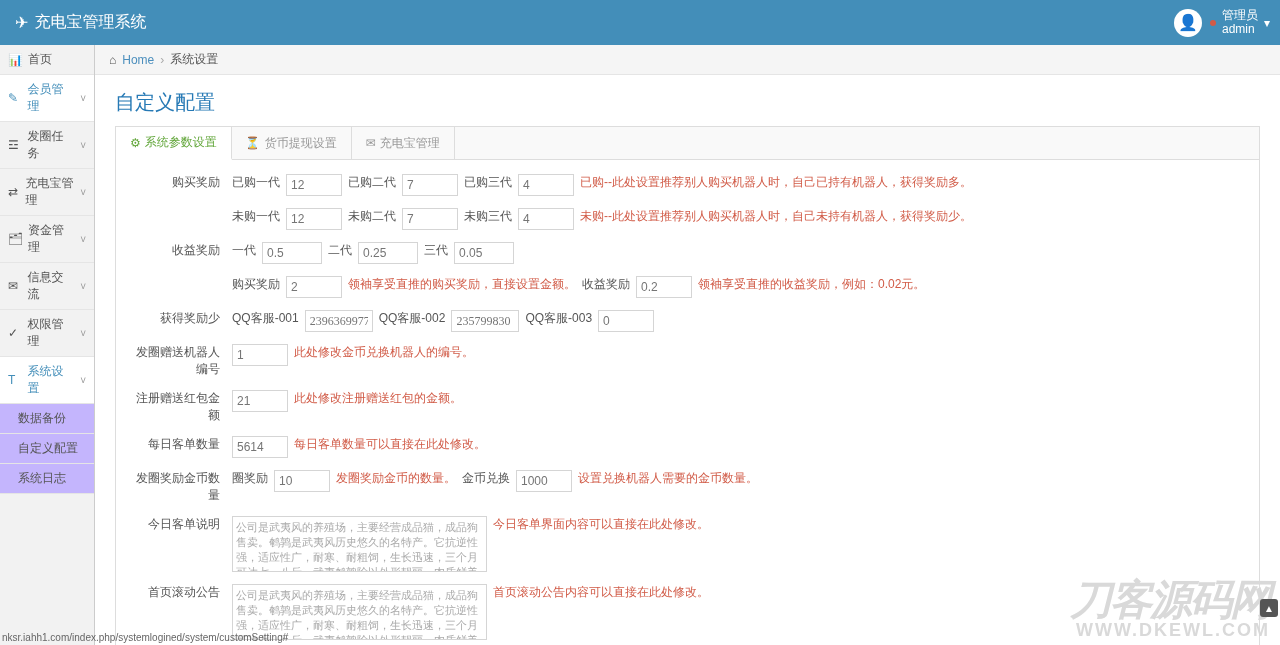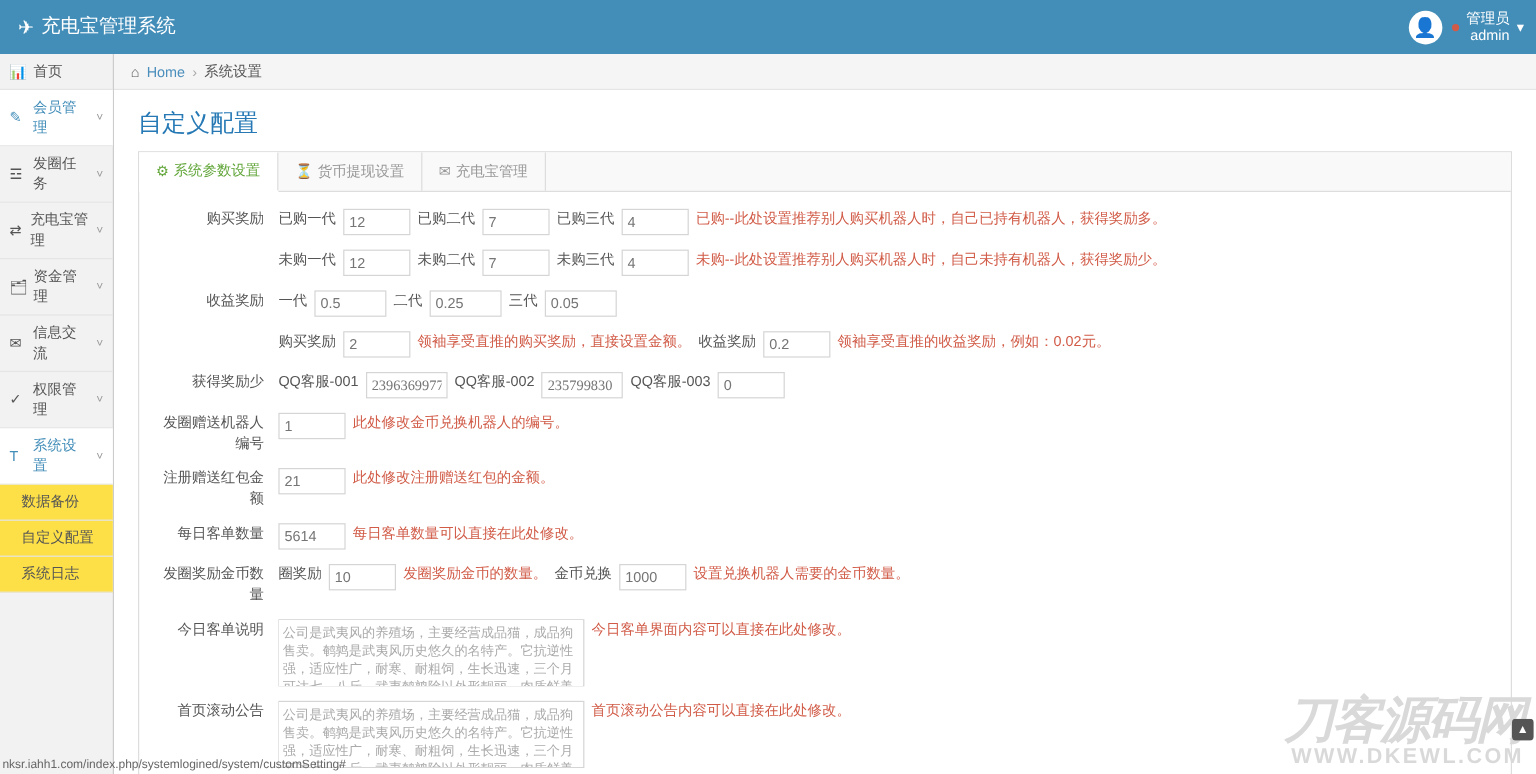--- a/index.html
+++ b/index.html
@@ -3,29 +3,29 @@
 <meta charset="utf-8">
 <style>
 * { box-sizing: border-box; margin: 0; padding: 0; }
 body { font-family: "Microsoft YaHei", Arial, sans-serif; font-size: 12px; color: #555; background: #fff; }
 .topbar { background: #438eb9; height: 45px; display: flex; align-items: center; justify-content: space-between; padding: 0 10px 0 15px; color: #fff; }
 .brand { display: flex; align-items: center; gap: 6px; font-size: 16px; }
 .brand-icon { font-size: 16px; }
 .user { display: flex; align-items: center; gap: 6px; font-size: 12px; cursor: pointer; }
 .avatar { width: 28px; height: 28px; border-radius: 50%; background: #fff; display: flex; align-items: center; justify-content: center; color: #438eb9; font-size: 16px; }
 .reddot { width: 6px; height: 6px; background: #d15b47; border-radius: 50%; display: inline-block; margin-left: 2px; }
-.user-text { line-height: 1.1; text-align: right; }
+.user-text { line-height: 1.1; text-align: left; }
 
 .layout { display: flex; }
 .sidebar { width: 95px; background: #f2f2f2; border-right: 1px solid #ccc; min-height: 600px; }
 .nav-item { display: flex; align-items: center; padding: 6px 8px; border-bottom: 1px solid #e5e5e5; cursor: pointer; color: #555; gap: 6px; }
 .nav-item.active { background: #fff; color: #438eb9; }
 .nav-item .ico { width: 14px; font-size: 12px; }
 .nav-item .chev { margin-left: auto; font-size: 10px; color: #999; }
-.nav-sub { background: #fde047; }
+.nav-sub { background: #c4b5fd; }
 .nav-sub .nav-item { padding-left: 18px; font-size: 12px; }
 
 .main { flex: 1; padding: 0; }
 .breadcrumb { background: #f5f5f5; border-bottom: 1px solid #e5e5e5; padding: 6px 14px; font-size: 12px; display:flex; align-items:center; gap:6px; }
 .breadcrumb a { color: #4c8fbd; text-decoration: none; }
 .breadcrumb .sep { color: #aaa; }
 .page-title { color: #2679b5; font-size: 20px; font-weight: normal; padding: 14px 20px 10px; }
 .panel { border: 1px solid #ddd; margin: 0 20px 20px; }
 .tabs { display: flex; border-bottom: 1px solid #ddd; background: #f9f9f9; }
 .tab { padding: 7px 14px; border-right: 1px solid #ddd; cursor: pointer; color: #999; display:flex; align-items:center; gap:4px; }

